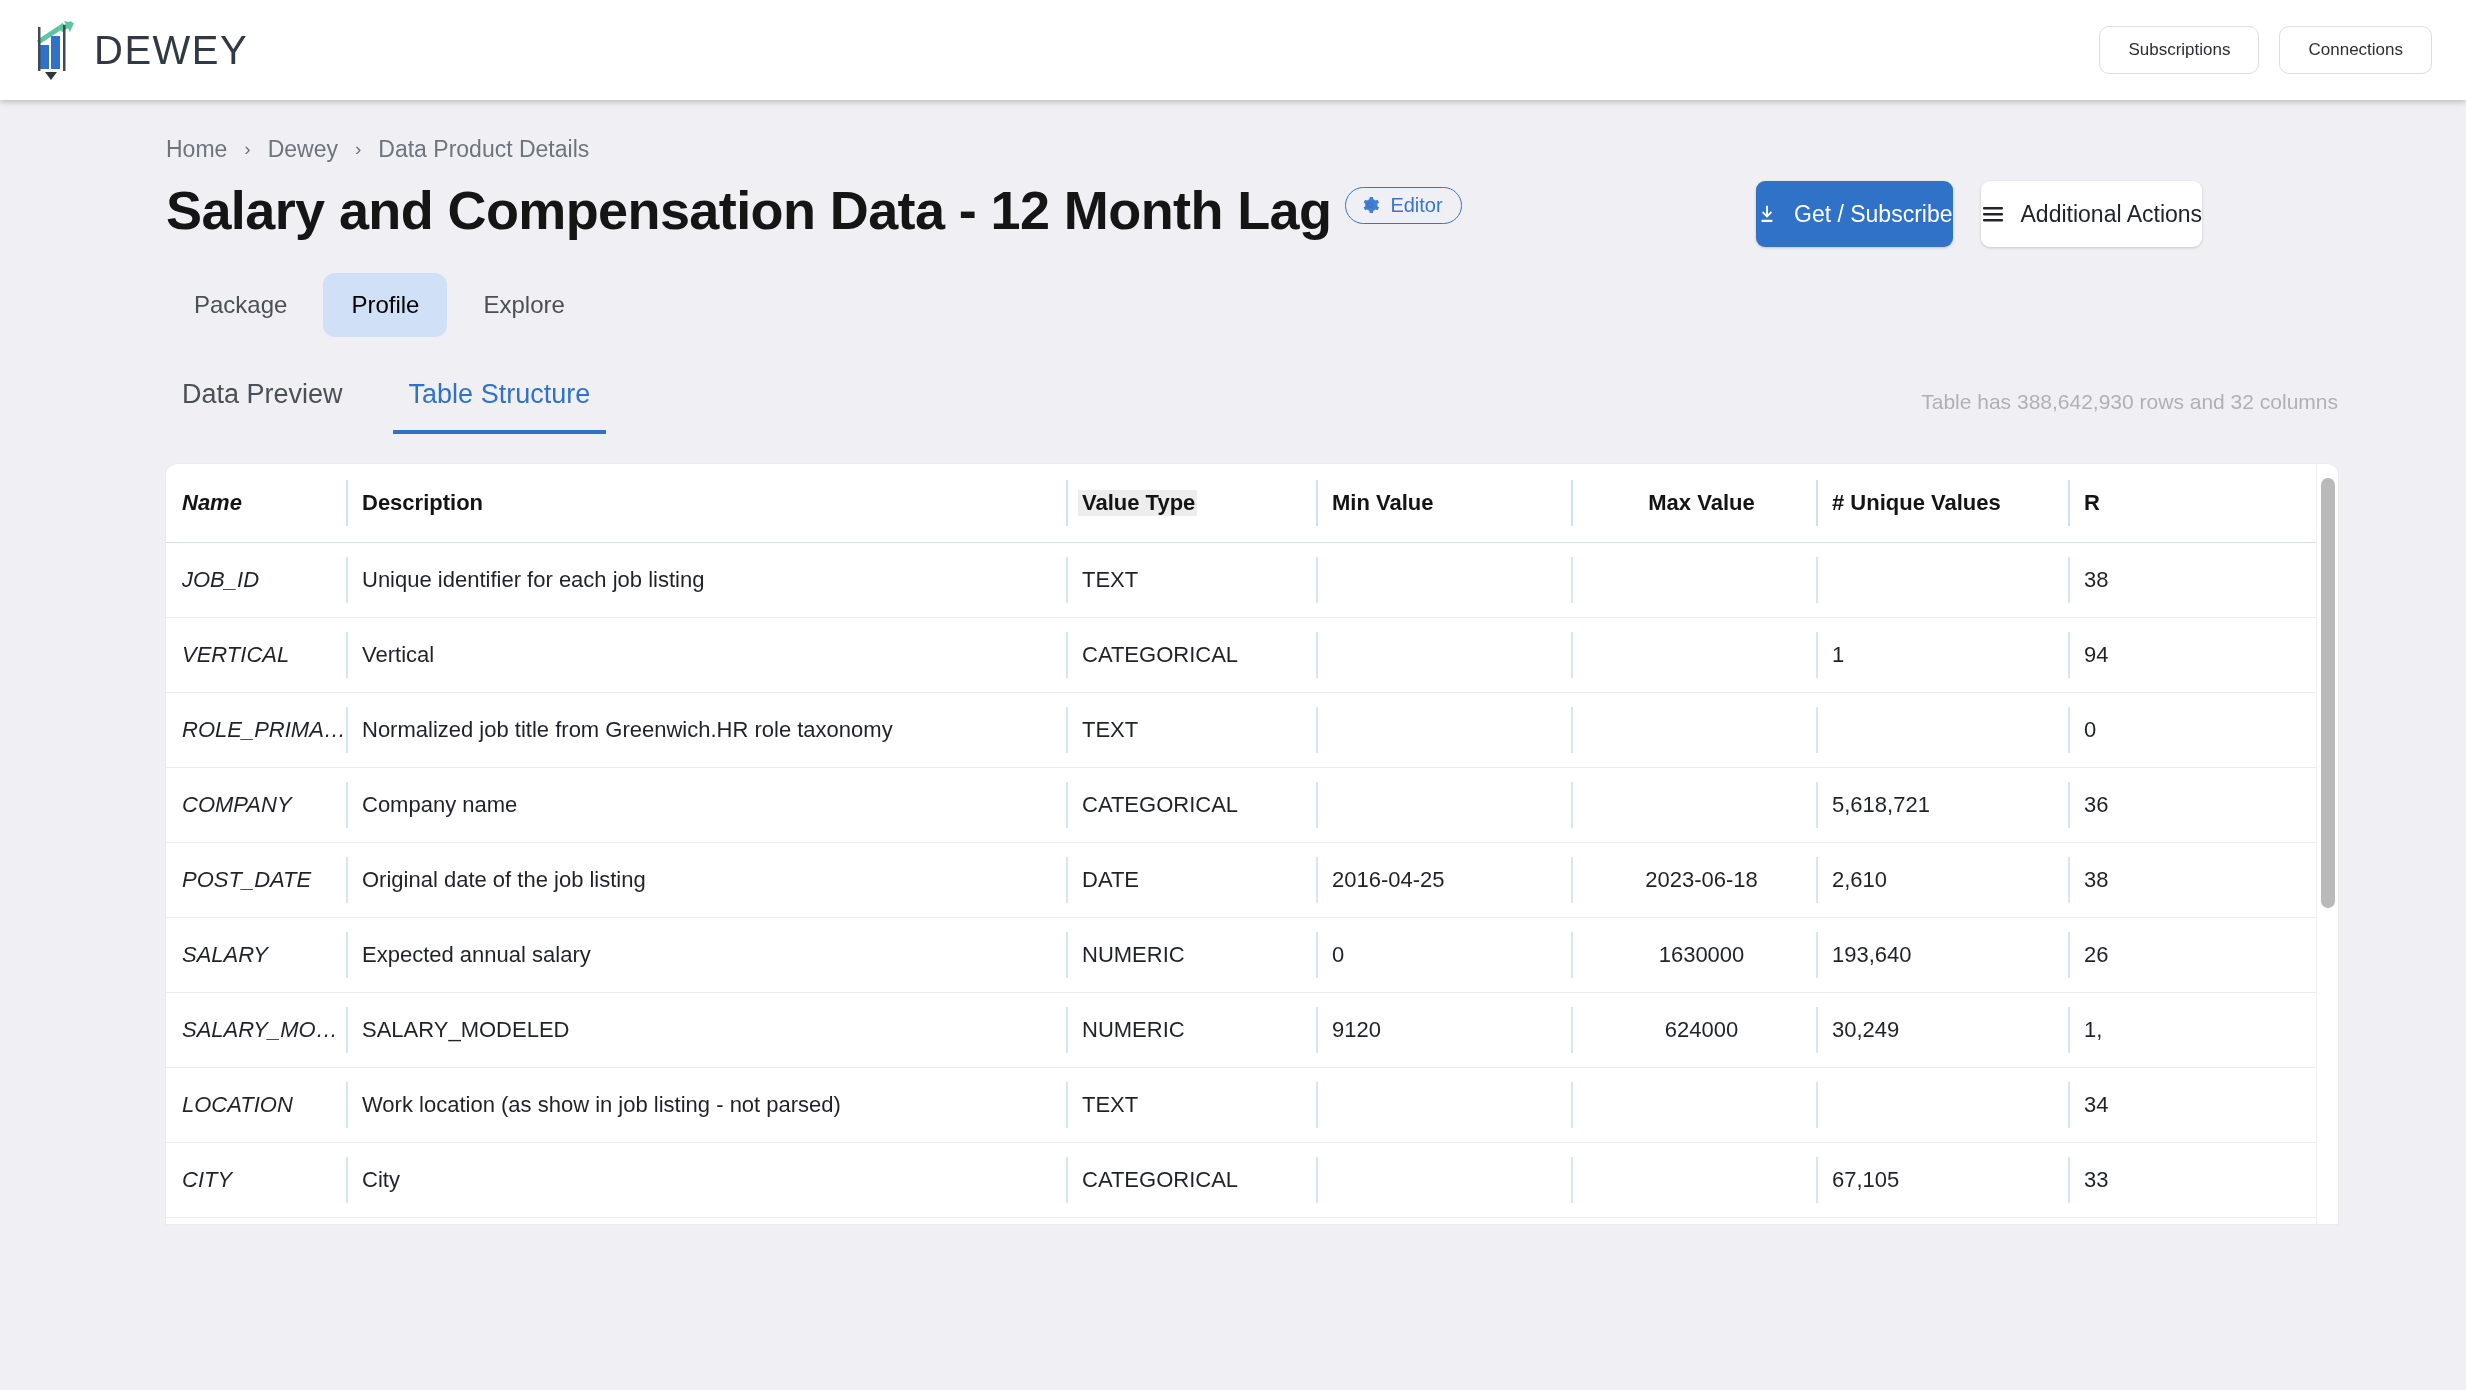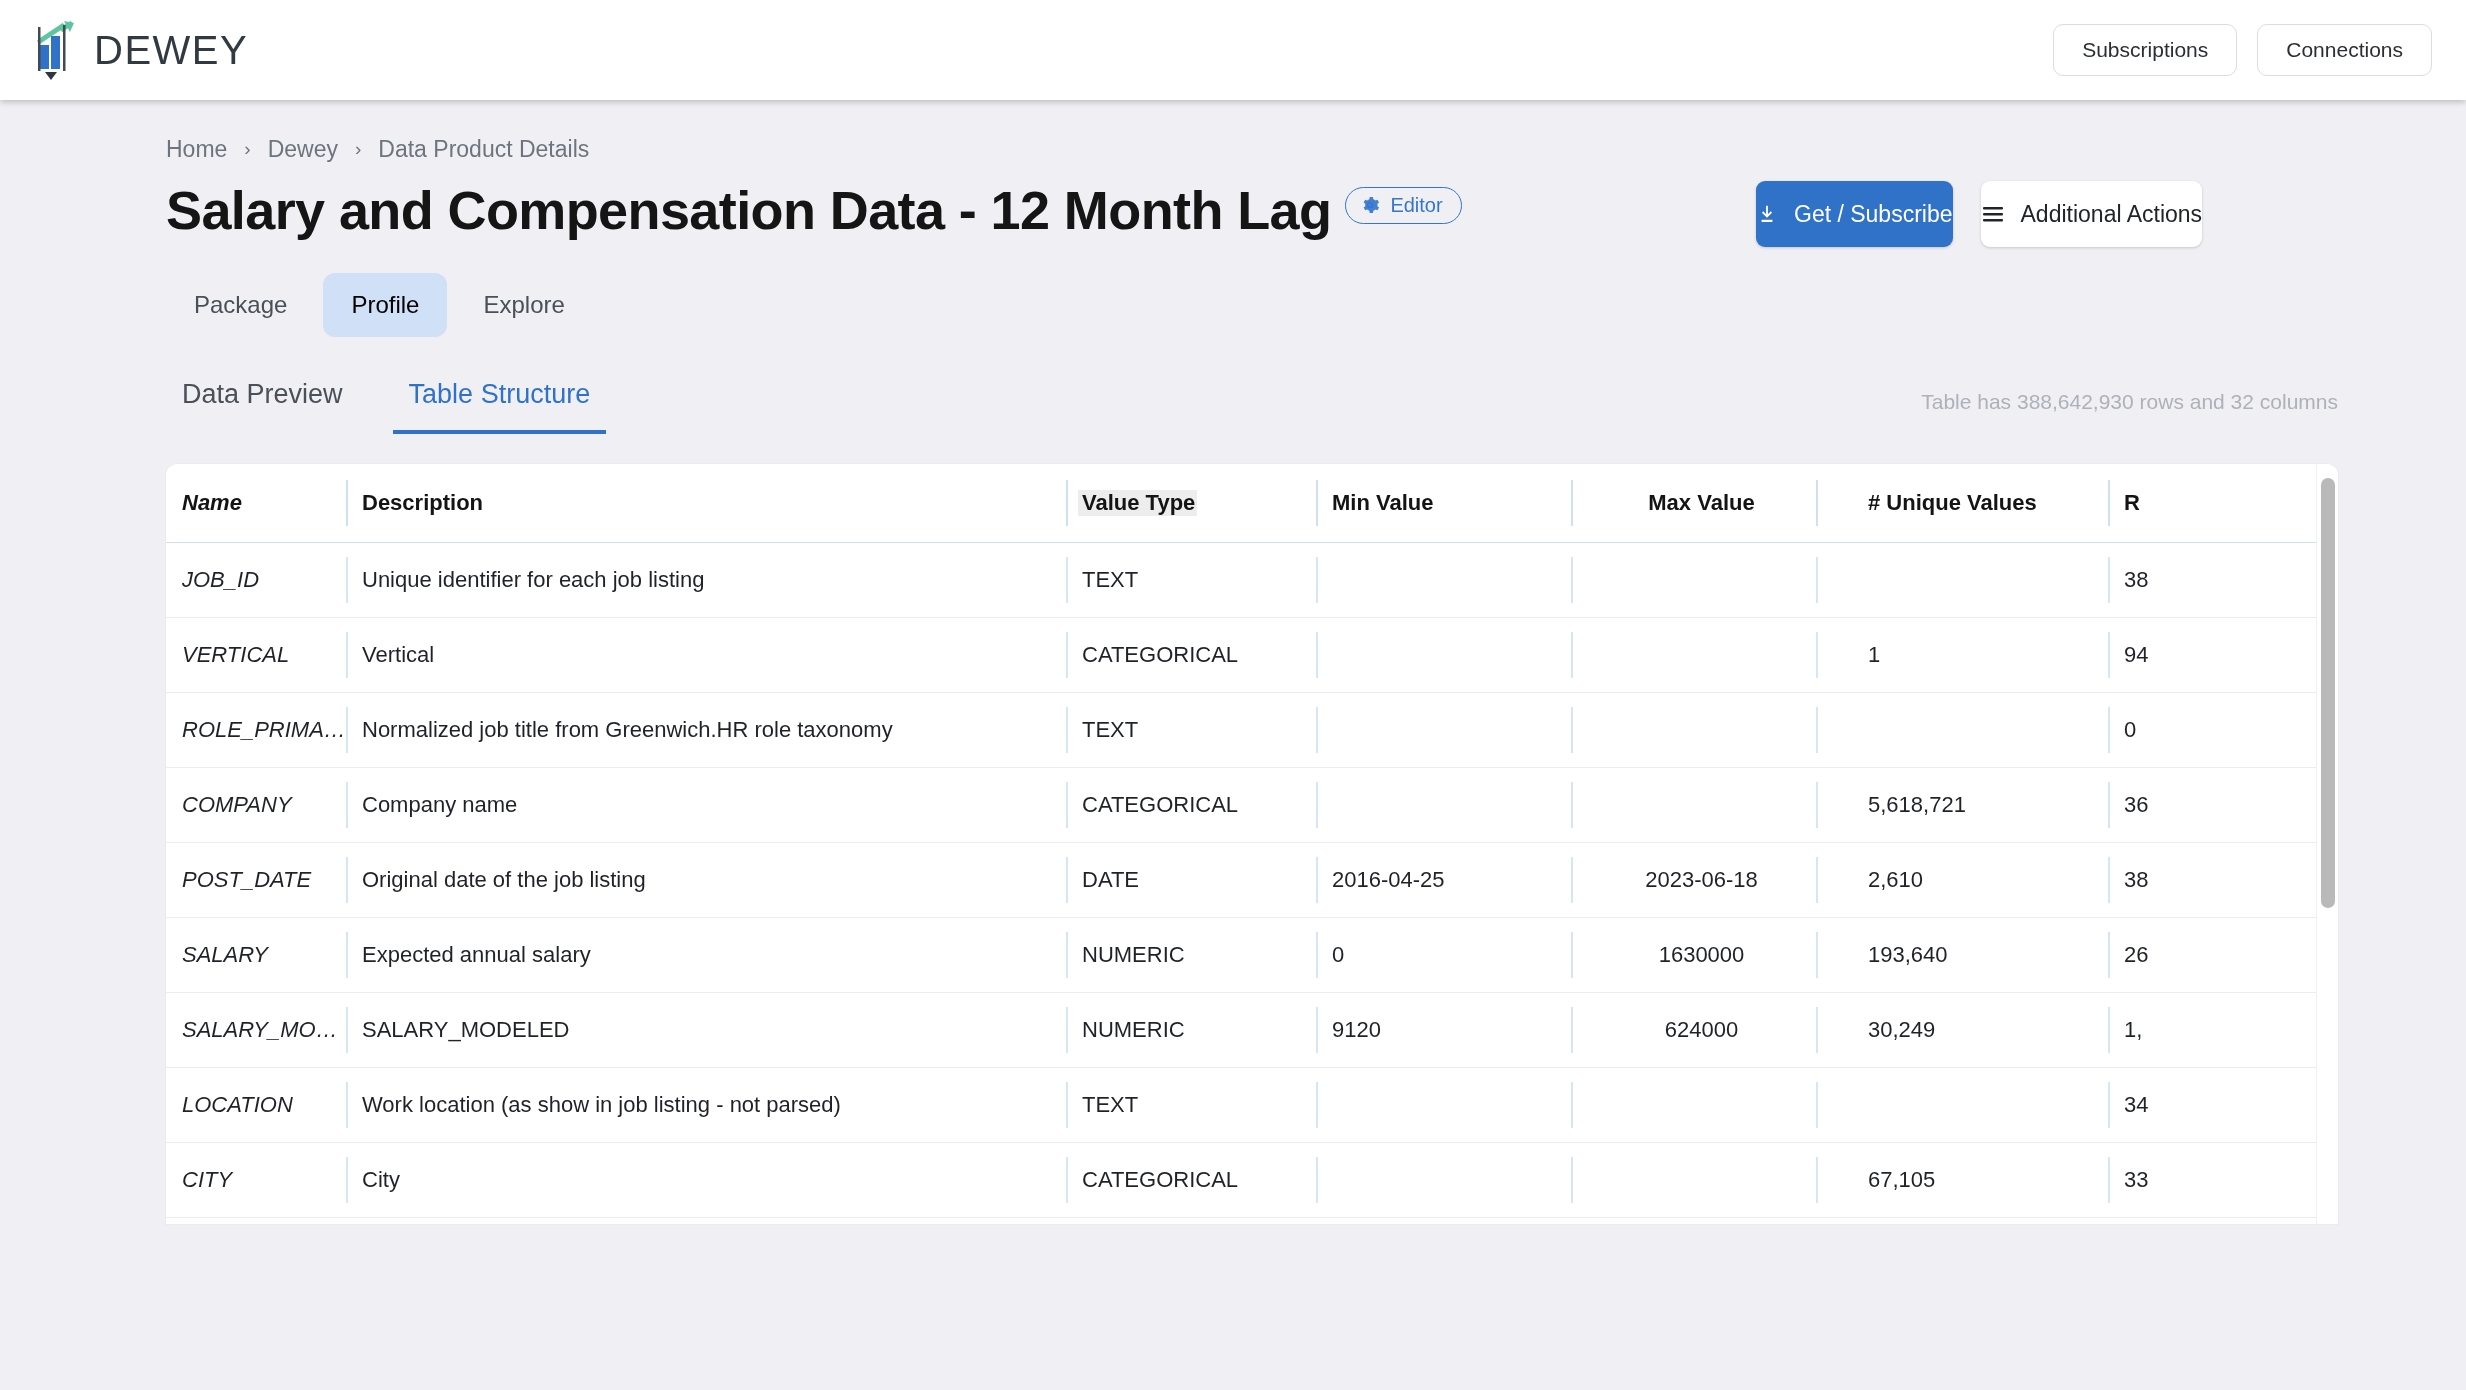--- a/index.html
+++ b/index.html
@@ -43,21 +43,21 @@
     color: #313a43;
     font-weight: 400;
   }
 
   .topbar-actions { display: flex; gap: 20px; align-items: center; }
 
   .pill-btn {
     background: #ffffff;
     border: 1px solid #dcdce3;
     border-radius: 10px;
-    font-size: 21px;
+    font-size: 17px;
     color: #2b2f33;
     padding: 13px 28px;
     font-family: inherit;
     cursor: pointer;
     white-space: nowrap;
   }
 
   
   .page { padding: 0 40px; }
 
@@ -237,21 +237,21 @@
     left: 0; top: 14px; bottom: 14px;
     width: 2px;
     background: #d6e6f3;
   }
 
   .col-name  { width: 180px; font-style: italic; }
   .col-desc  { width: 720px; }
   .col-vtype { width: 250px; }
   .col-min   { width: 255px; }
   .col-max   { width: 245px; text-align: center; }
-  .col-uniq  { width: 292px; padding-left: 36px; }
+  .col-uniq  { width: 252px; }
   .col-rows  { width: 340px; }
 
   
   .vscroll {
     position: absolute;
     top: 0; right: 0;
     width: 22px; height: 100%;
     background: #fff;
     border-left: 1px solid #f0f0f0;
     cursor: pointer;

